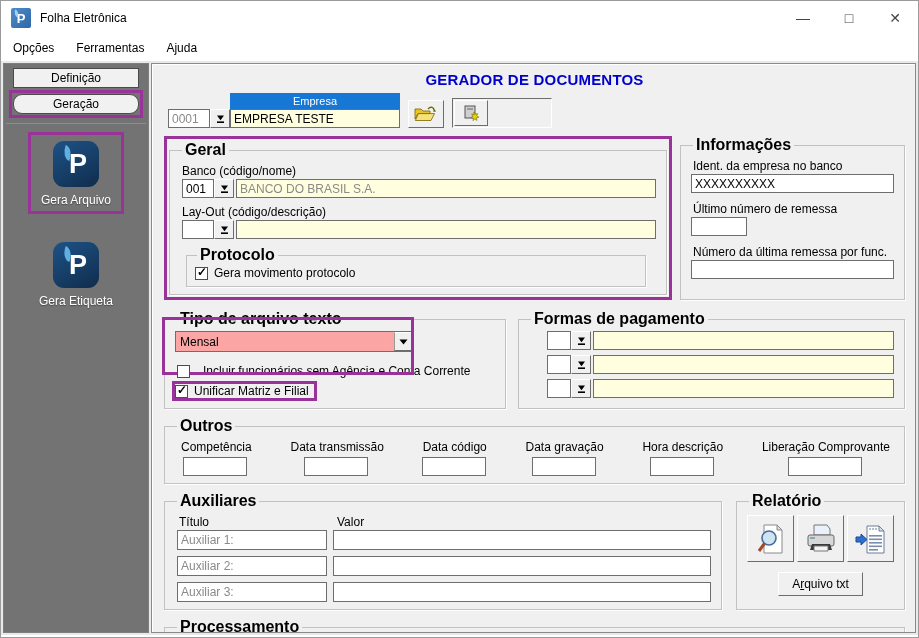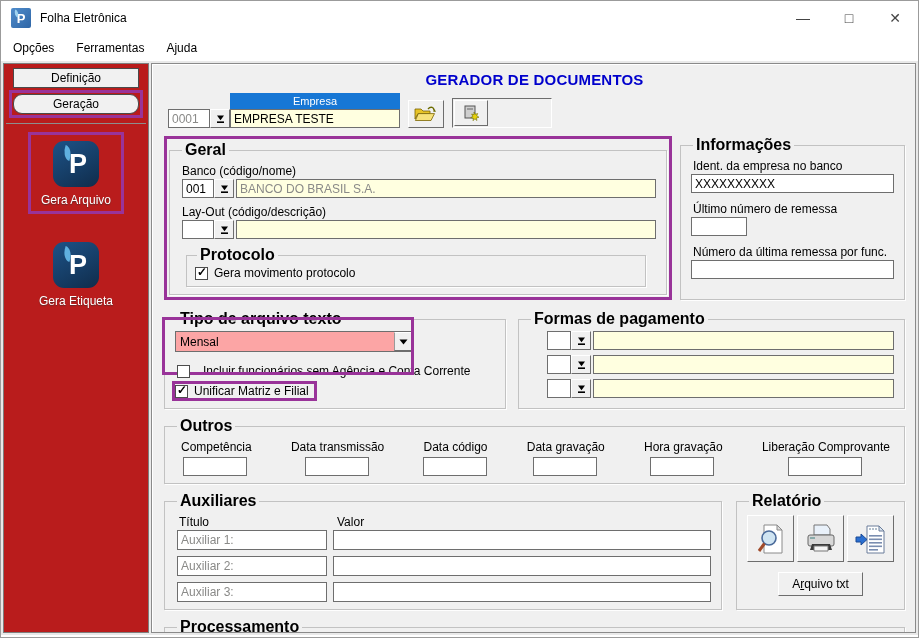--- a/index.html
+++ b/index.html
@@ -22,21 +22,21 @@
              font-size:14px; color:#444; cursor:default; }
 
   
   .menubar { height:26px; display:flex; align-items:center; gap:22px; padding-left:12px; background:#fff; }
   .menu-item { font-size:12px; }
 
   
   .content { height:574px; display:flex; padding:2px; background:#e9e9e9; }
 
   
-  .sidebar { width:146px; background:#b91c1c; border:1px solid #7e7e7e;
+  .sidebar { width:146px; background:#737373; border:1px solid #7e7e7e;
              display:flex; flex-direction:column; align-items:center; padding-top:4px; }
   .side-tab { width:126px; height:20px; background:#f1f1f1; border:1px solid #4a4a4a;
               display:flex; align-items:center; justify-content:center; font-size:12px; margin-bottom:2px; cursor:default; }
   .tabs-underline { width:140px; border-bottom:1px solid #8d8d8d; margin-top:3px; }
 
   .anno { border:3px solid #993399; }
   .anno-tab { padding:1px; margin-bottom:2px; }
   .anno-action { padding:6px 10px 4px 10px; margin-top:8px; }
 
   .side-action { display:flex; flex-direction:column; align-items:center; cursor:pointer; }
@@ -333,21 +333,21 @@
           </div>
           <div class="outros-col">
             <span class="lbl">Data código</span>
             <input class="fld" value="" style="">
           </div>
           <div class="outros-col">
             <span class="lbl">Data gravação</span>
             <input class="fld" value="" style="">
           </div>
           <div class="outros-col">
-            <span class="lbl">Hora gravação</span>
+            <span class="lbl">Hora descrição</span>
             <input class="fld" value="" style="">
           </div>
           <div class="outros-col">
             <span class="lbl">Liberação Comprovante</span>
             <input class="fld" value="" style="">
           </div>
         </div>
       </fieldset>
 
       <div class="row">

